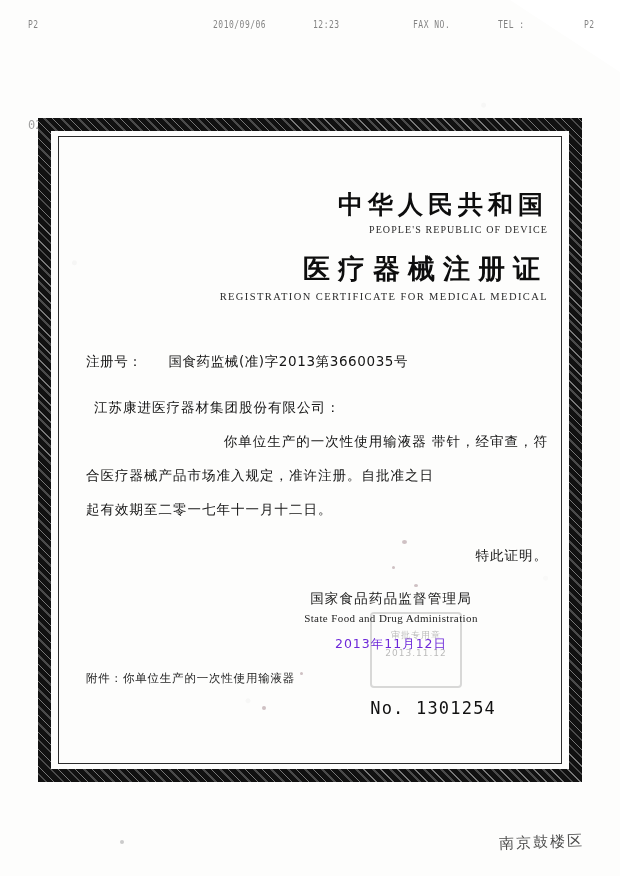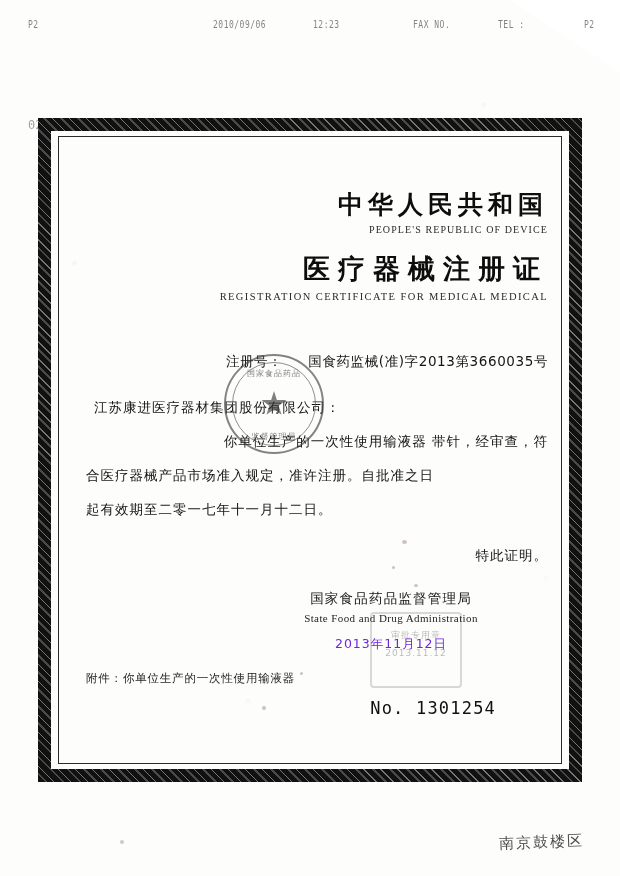--- a/index.html
+++ b/index.html
@@ -171,21 +171,21 @@
     padding-left: 14px;
     font-family: "DejaVu Sans", sans-serif;
     font-size: 13.5px;
     line-height: 34px;
     color: #141414;
     letter-spacing: 1px;
   }
   .line { white-space: nowrap; }
   .line.indent { padding-left: 34px; text-align: right; }
   .line.gap-top { margin-top: 12px; margin-left: 8px; }
-  .reg-no { letter-spacing: .6px; text-align: right; }
+  .reg-no { letter-spacing: .6px; }
   .reg-no .label { margin-right: 26px; }
 
   
   .stamp-round {
     position: absolute;
     left: 152px;
     top: 202px;
     width: 96px;
     height: 96px;
     border-radius: 50%;
@@ -357,26 +357,20 @@
         <div class="line reg-no">
           <span class="label">注册号：</span><span>国食药监械(准)字2013第3660035号</span>
         </div>
         <div class="line gap-top">江苏康进医疗器材集团股份有限公司：</div>
         <div class="line indent">你单位生产的一次性使用输液器 带针，经审查，符</div>
         <div class="line">合医疗器械产品市场准入规定，准许注册。自批准之日</div>
         <div class="line">起有效期至二零一七年十一月十二日。</div>
         <div class="line indent gap-top">特此证明。</div>
       </div>
 
-      <div class="stamp-round">
-        <div class="inner-ring"></div>
-        <div class="arc-text">国家食品药品</div>
-        <div class="star"></div>
-        <div class="arc-text bottom">监督管理局</div>
-      </div>
 
       <div class="authority">
         <div class="cn">国家食品药品监督管理局</div>
         <div class="en">State Food and Drug Administration</div>
         <div class="date">2013年11月12日</div>
       </div>
 
       <div class="stamp-square">
         <div>审批专用章</div>
         <div>2013.11.12</div>

